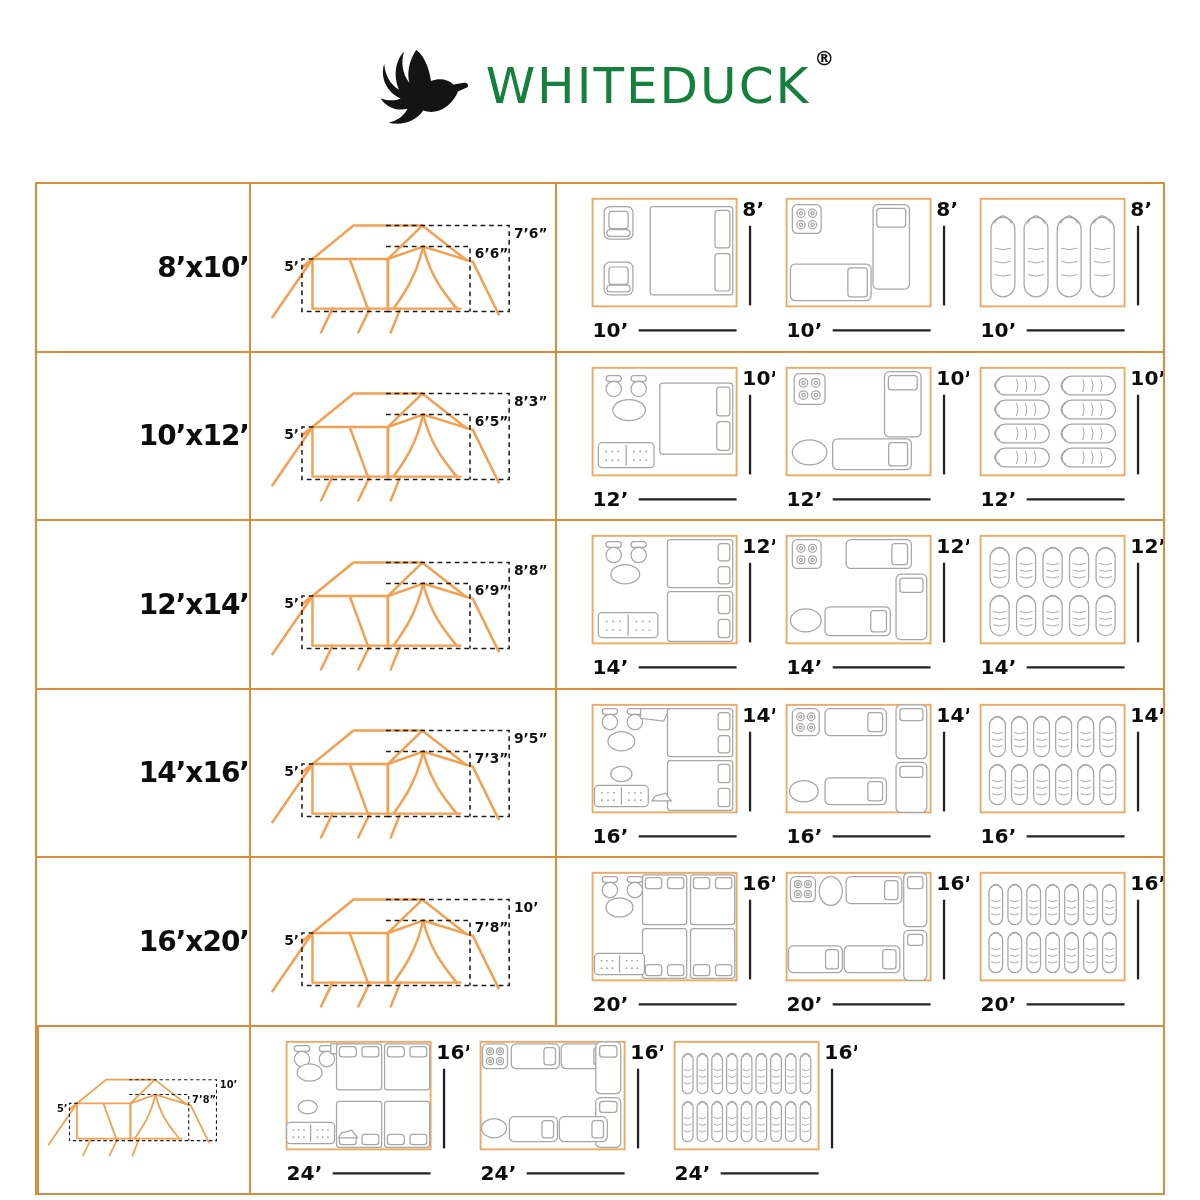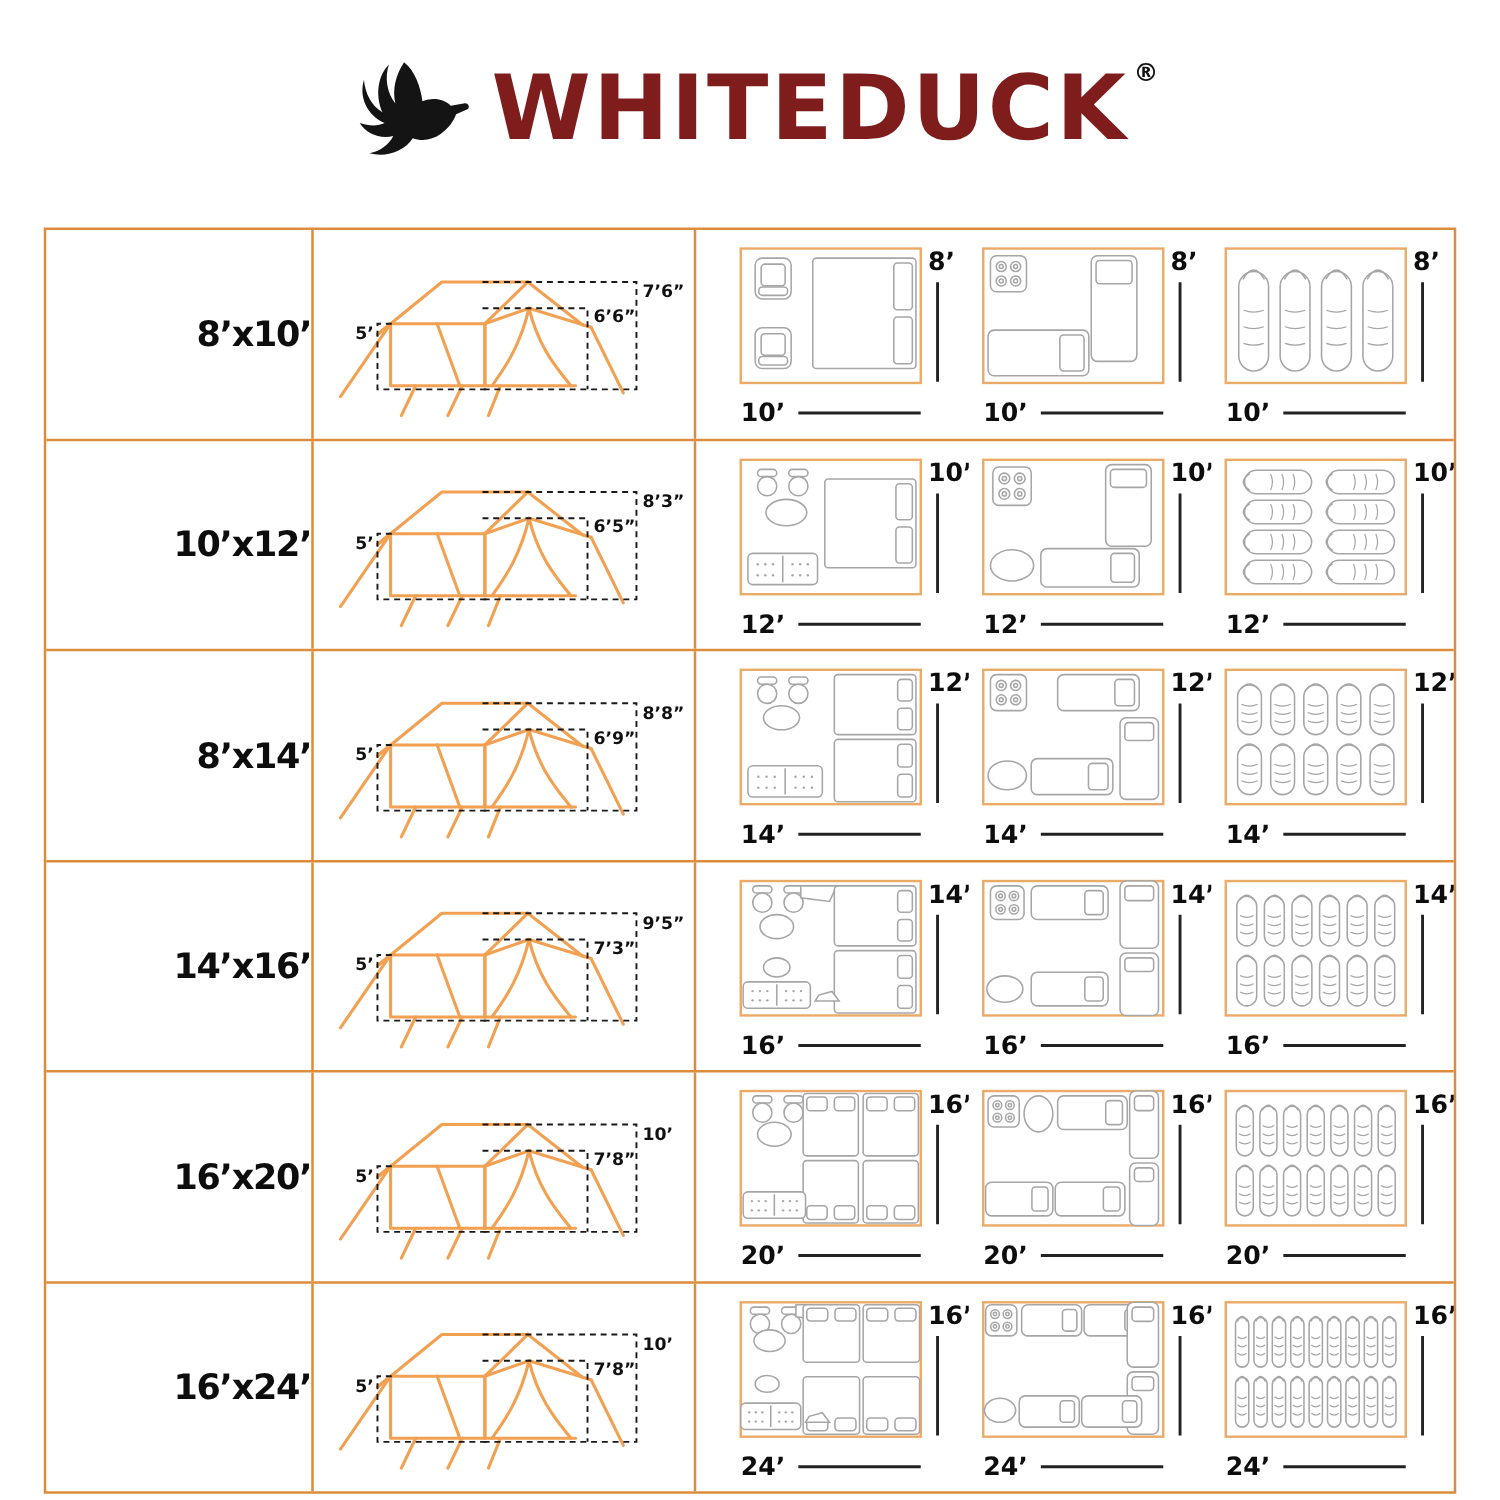--- a/index.html
+++ b/index.html
@@ -1,21 +1,21 @@
 <!DOCTYPE html>
 <html><head>
 <meta charset="utf-8">
 <style>
   *{margin:0;padding:0;box-sizing:border-box}
   html,body{width:1200px;height:1200px;background:#ffffff;overflow:hidden;
     font-family:"DejaVu Sans","Liberation Sans",sans-serif;color:#111}
   .header{display:flex;align-items:flex-start;justify-content:center;padding-top:40px;height:142px}
   .logo-icon{width:104px;height:92px;margin-right:16px;margin-top:2px}
   .brand-wrap{display:flex;align-items:flex-start}
-  .brand{font-size:72px;font-weight:700;letter-spacing:2px;color:#7f1d1d;line-height:92px}
+  .brand{font-size:50px;font-weight:400;letter-spacing:2px;color:#15803d;line-height:92px}
   .reg{font-size:20px;font-weight:700;margin-top:6px;margin-left:4px}
   .size-table{position:absolute;left:35px;top:182px;width:1130px;height:1013px;
     border:2px solid #DC8C3E;display:flex;flex-direction:column;background:#fff}
   .trow{flex:1;display:grid;grid-template-columns:212px 306px 1fr;min-height:0}
   .trow + .trow{border-top:2px solid #DC8C3E}
   .cell{display:flex;align-items:center;justify-content:flex-end;min-height:0}
   .cell-tent,.cell-plans{border-left:2px solid #DC8C3E}
   .size-label{font-size:28px;font-weight:800;color:#0d0d0d;letter-spacing:-1px}
   .tent-svg{width:296px;height:auto}
   .cell-plans{justify-content:flex-start;padding-left:26px;gap:2px}
@@ -374,21 +374,21 @@
         <text class="plan-dim" x="166" y="26">10’</text>
         <line x1="174" y1="36" x2="174" y2="119" stroke="#222" stroke-width="2.4"></line>
         <text class="plan-dim" x="10" y="152">12’</text>
         <line x1="58" y1="145" x2="160" y2="145" stroke="#222" stroke-width="2.4"></line>
       </svg>
     </div>
   </div>
 </div>
     <div class="trow">
   <div class="cell cell-size">
-    <span class="size-label">8’x14’</span>
+    <span class="size-label">12’x14’</span>
   </div>
   <div class="cell cell-tent">
     <svg class="tent-svg" viewBox="0 0 310 152">
       <g stroke="#F2A052" stroke-width="2.6" fill="none" stroke-linejoin="round" stroke-linecap="round">
         <path d="M56 67 L14 128"></path>
         <path d="M224 70 L251 125"></path>
         <path d="M77 119 L65 144"></path>
         <path d="M116 119 L104 144"></path>
         <path d="M148 119 L138 144"></path>
         <path d="M56 67 H135 V119 H56 Z"></path>
@@ -1049,23 +1049,20 @@
             </g>
         <text class="plan-dim" x="166" y="26">16’</text>
         <line x1="174" y1="36" x2="174" y2="119" stroke="#222" stroke-width="2.4"></line>
         <text class="plan-dim" x="10" y="152">20’</text>
         <line x1="58" y1="145" x2="160" y2="145" stroke="#222" stroke-width="2.4"></line>
       </svg>
     </div>
   </div>
 </div>
     <div class="trow">
-  <div class="cell cell-size">
-    <span class="size-label">16’x24’</span>
-  </div>
   <div class="cell cell-tent">
     <svg class="tent-svg" viewBox="0 0 310 152">
       <g stroke="#F2A052" stroke-width="2.6" fill="none" stroke-linejoin="round" stroke-linecap="round">
         <path d="M56 67 L14 128"></path>
         <path d="M224 70 L251 125"></path>
         <path d="M77 119 L65 144"></path>
         <path d="M116 119 L104 144"></path>
         <path d="M148 119 L138 144"></path>
         <path d="M56 67 H135 V119 H56 Z"></path>
         <path d="M95 67 L114 119"></path>

